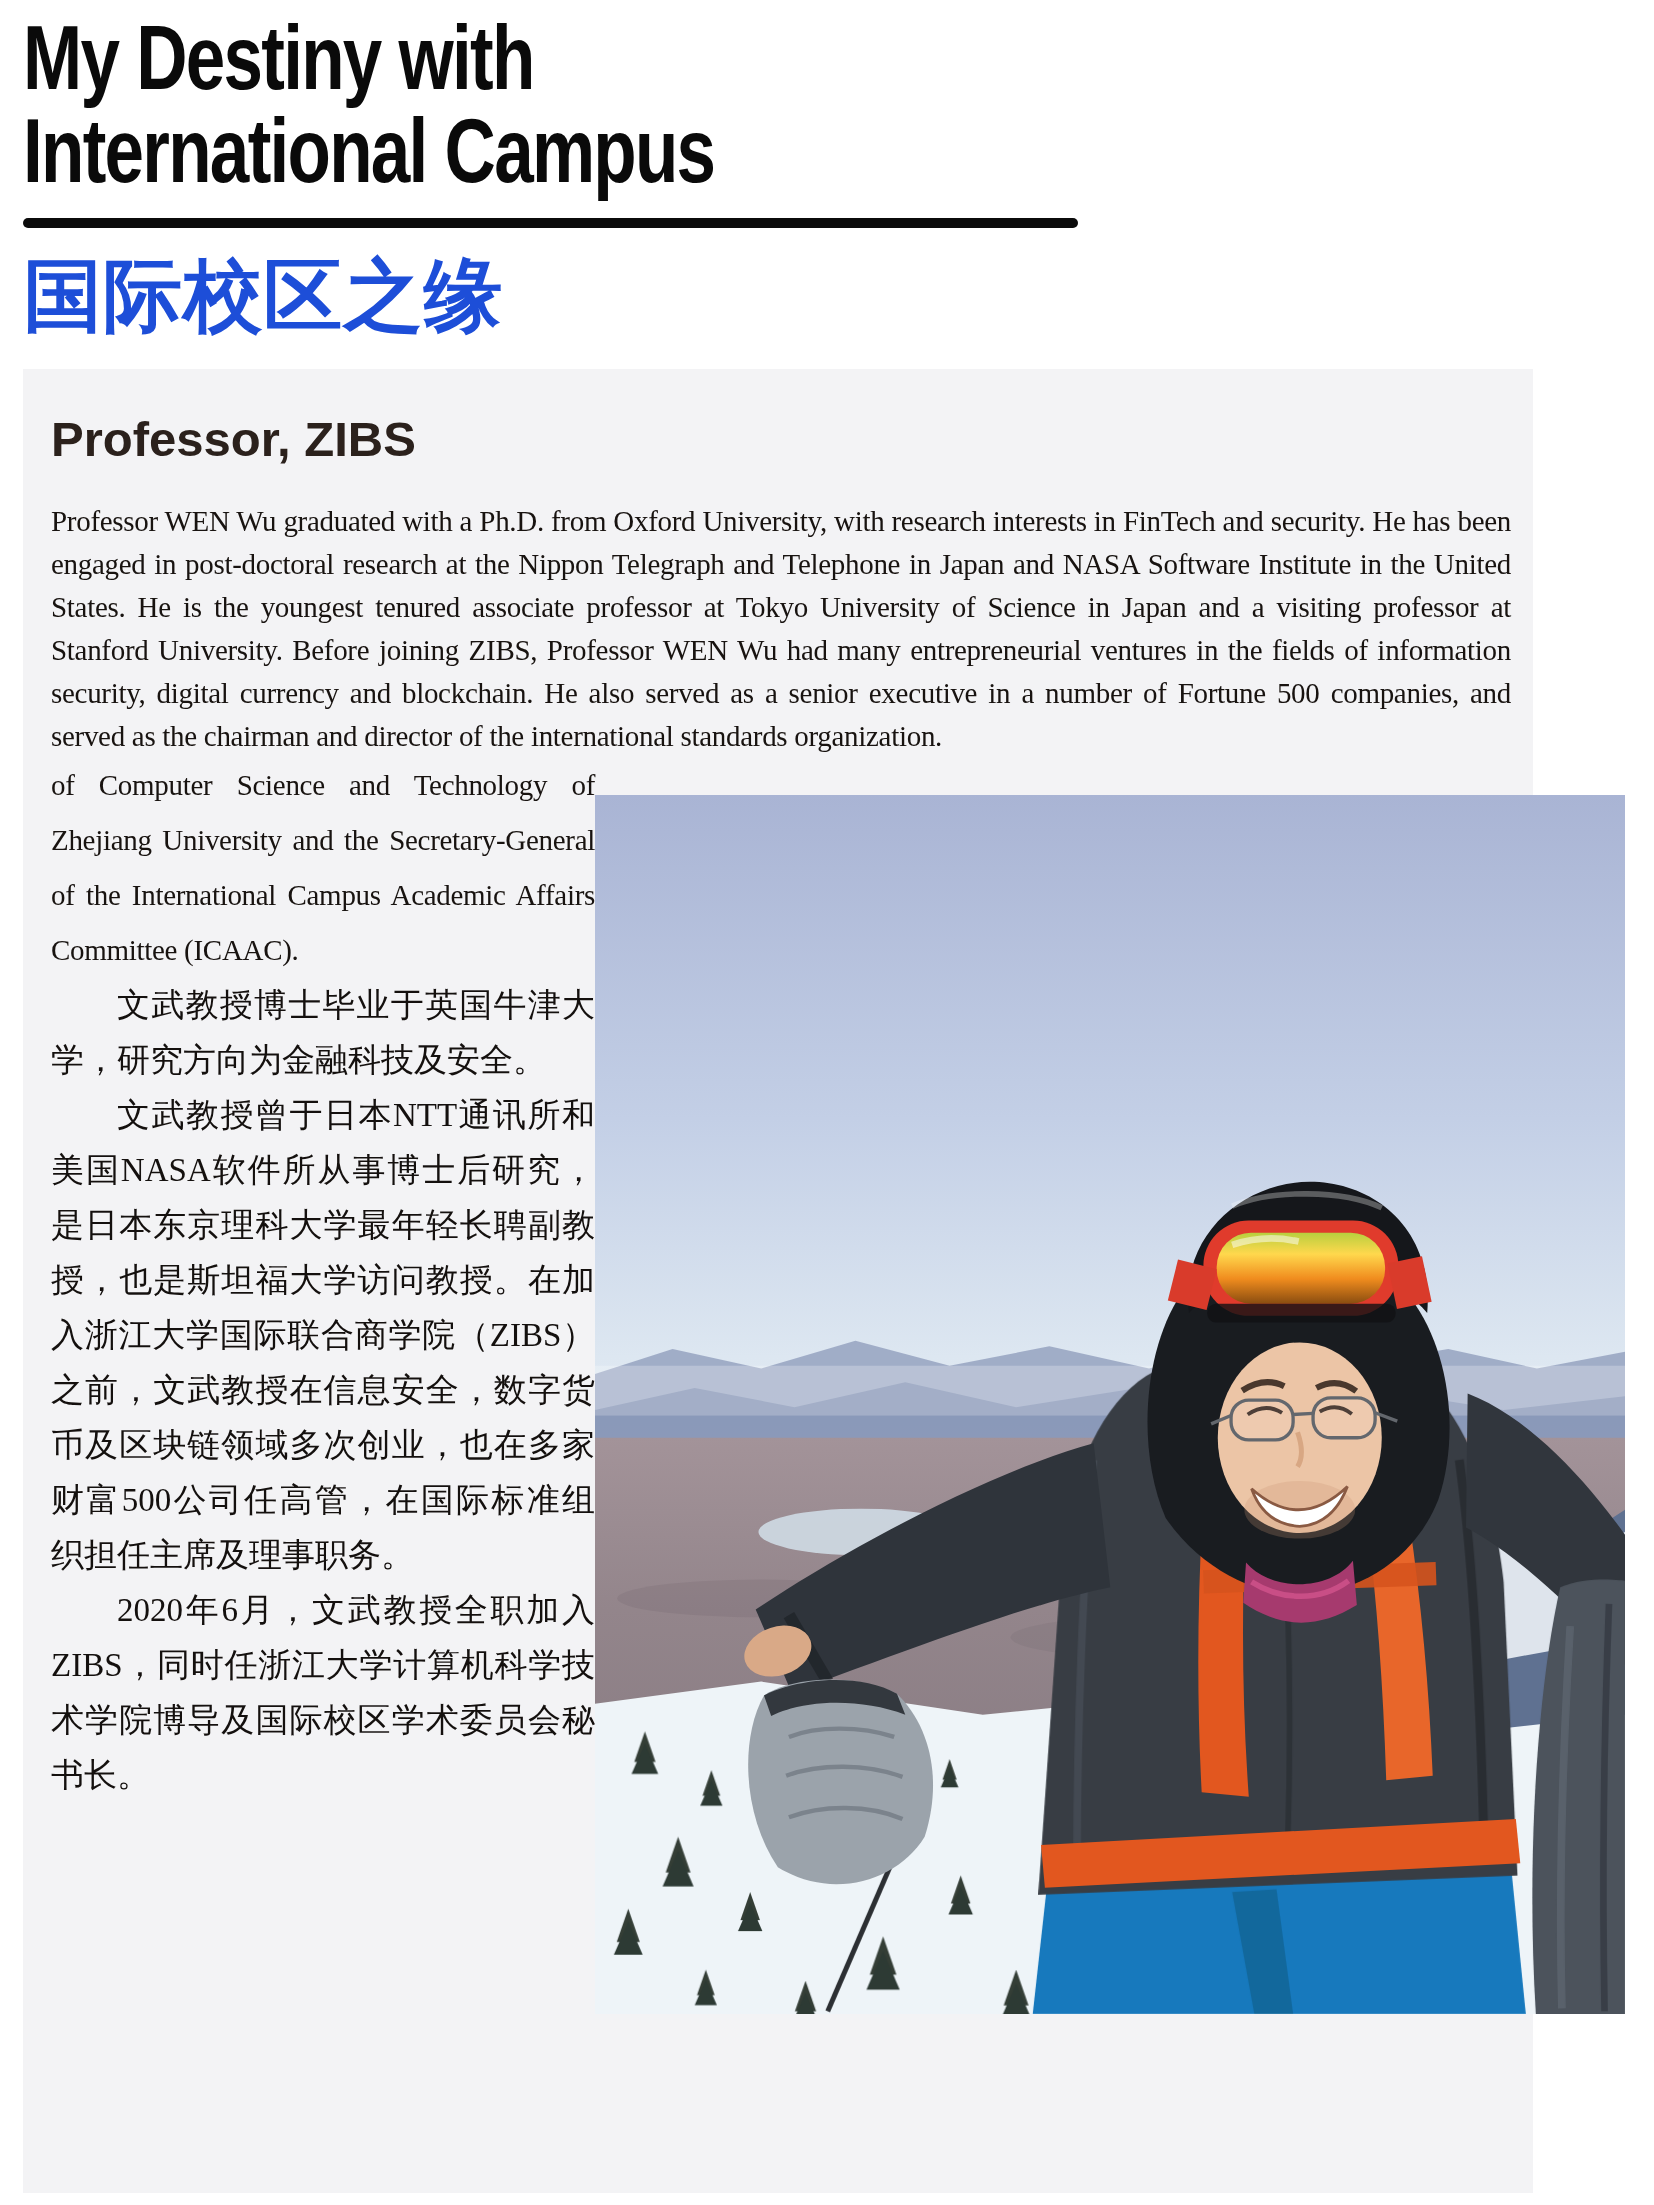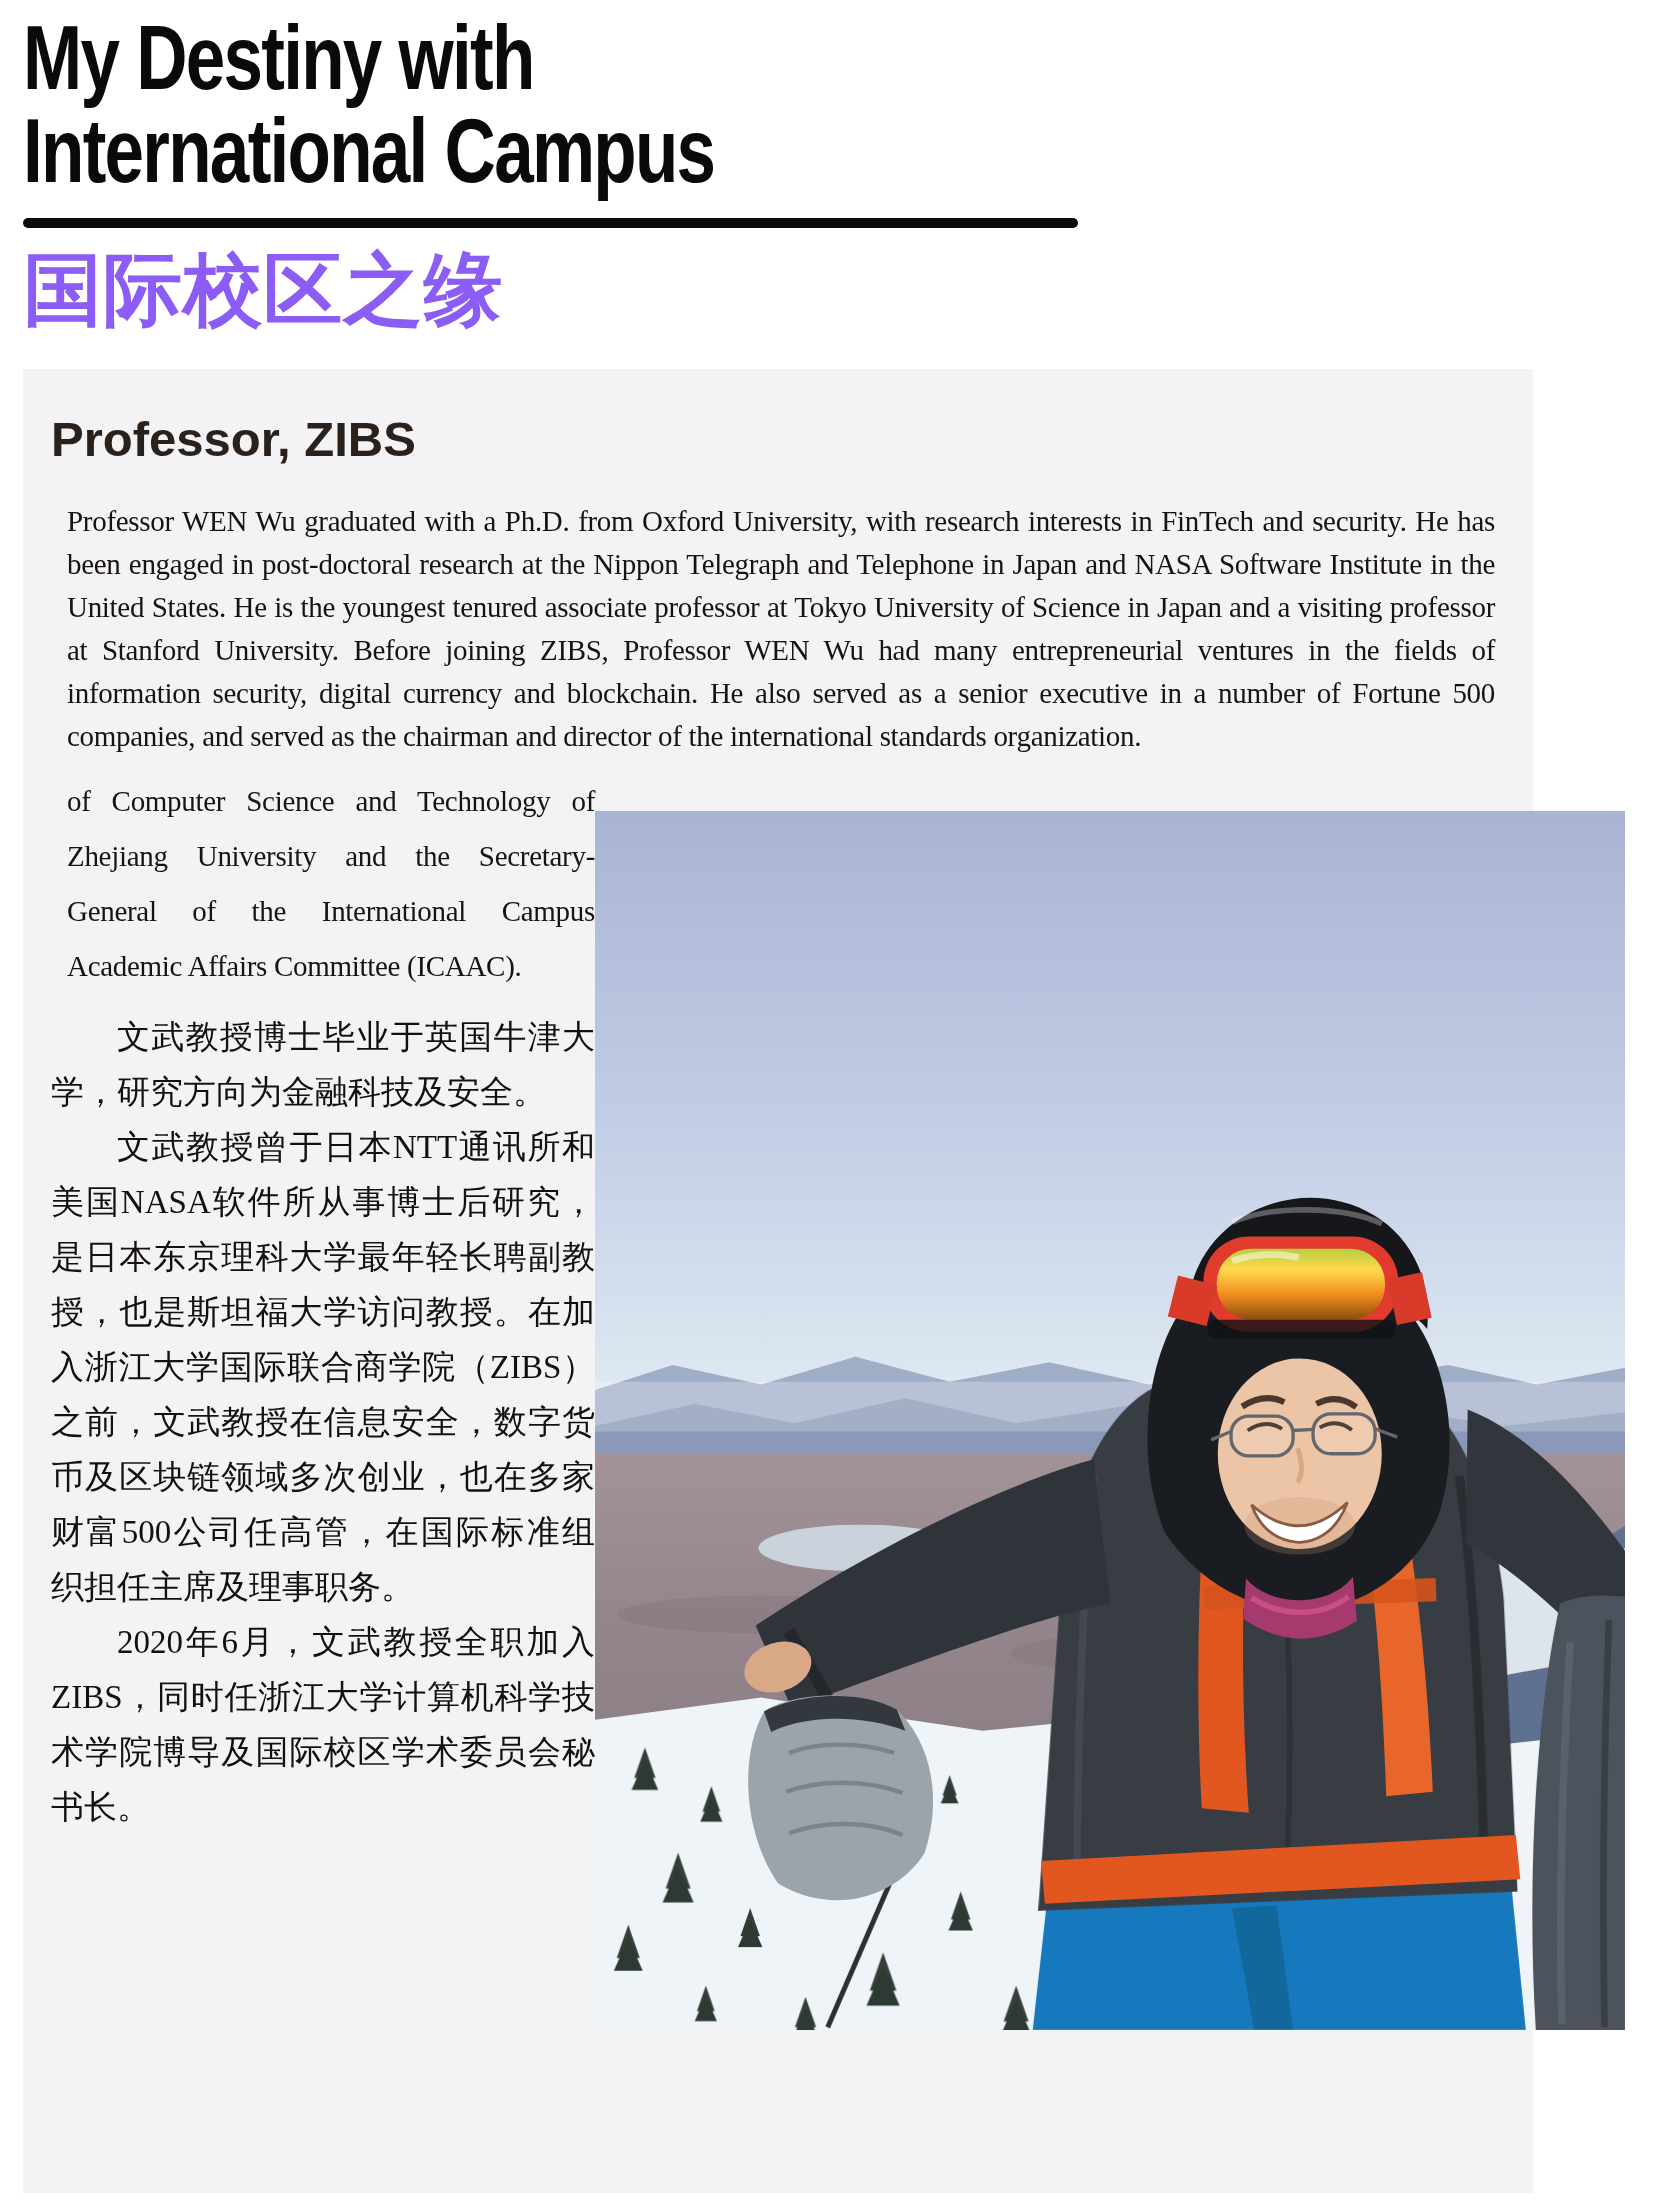--- a/index.html
+++ b/index.html
@@ -23,26 +23,26 @@
     transform-origin:left top;
     margin:0;
   }
   .rule{
     width:1055px;height:10px;
     background:#0b0b0b;
     margin-top:21px;
     border-radius:5px;
   }
   .title-zh{
-    font-family:Liberation Mono, monospace;
+    font-family:Liberation Sans, sans-serif;
     font-weight:bold;
     font-size:79px;
     line-height:84px;
     letter-spacing:1.1px;
-    color:#8b5cf6;
+    color:#1d4ed8;
     margin-top:25.5px;
   }
   .card{
     margin-top:31px;
     margin-left:0;
     width:1510px;
     height:1824px;
     background:#f3f3f5;
     box-sizing:border-box;
     padding:43px 22px 0 28px;
@@ -61,21 +61,21 @@
     font-size:49px;
     line-height:55px;
     color:#2b211c;
     margin:0;
   }
   p.en{
     font-size:29px;
     line-height:43px;
     letter-spacing:-0.3px;
     text-align:justify;
-    margin:16px;
+    margin:0;
   }
   p.en.first{margin-top:33px;}
   p.en.p2a{
     margin-top:105px;
     letter-spacing:-1.1px;
     word-spacing:-3.3px;
     text-align:justify;
     text-align-last:justify;
     white-space:normal;
   }

